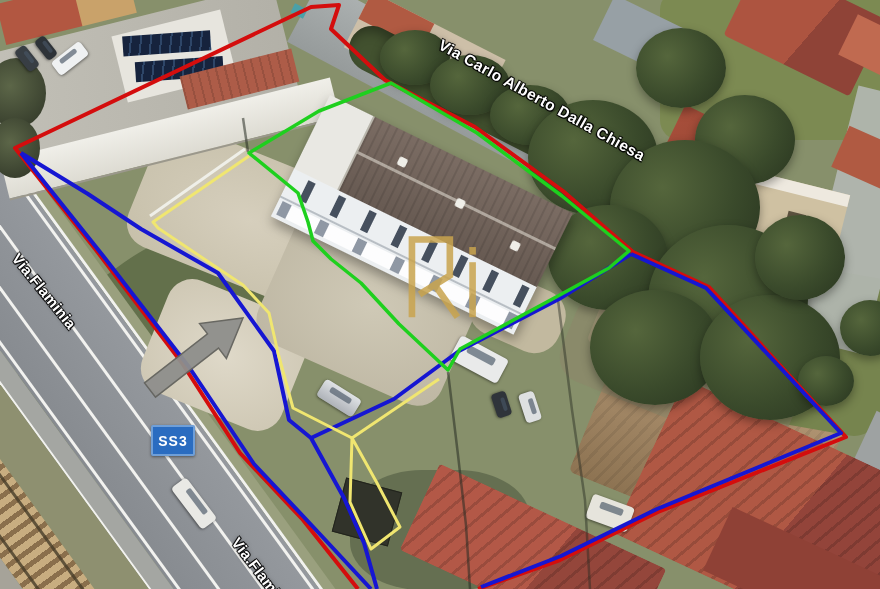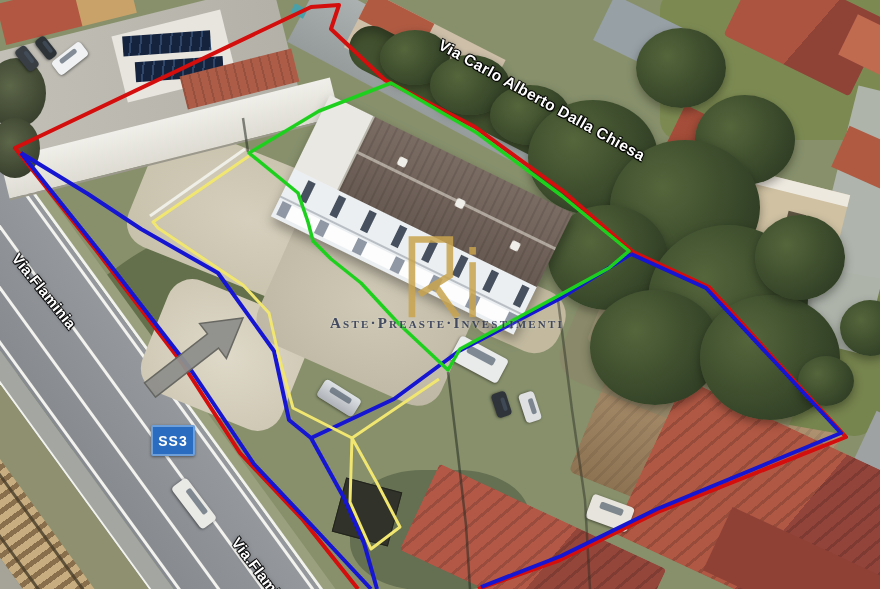--- a/index.html
+++ b/index.html
@@ -167,15 +167,14 @@
   <div class="roadlbl" style="left:22px;top:250px;font-size:15px;transform:rotate(51deg)">Via.Flaminia</div>
   <div class="roadlbl" style="left:242px;top:534px;font-size:15px;transform:rotate(53deg)">Via.Flaminia</div>
   <div id="badge">SS3</div>
 
   <svg id="wm-logo" width="86" height="90" viewBox="0 0 90 95">
     <path d="M8,92 L8,10 L48,10 L48,48 L16,68" fill="none" stroke="#c9a44e" stroke-width="7"></path>
     <path d="M30,55 L56,92" fill="none" stroke="#c9a44e" stroke-width="7"></path>
     <path d="M72,34 L72,92" fill="none" stroke="#c9a44e" stroke-width="7"></path>
     <path d="M72,18 L72,26" fill="none" stroke="#c9a44e" stroke-width="7"></path>
   </svg>
-  <div id="wm-text">Aste·Preaste·Investimenti</div>
 
 </div>
 
 </body></html>

